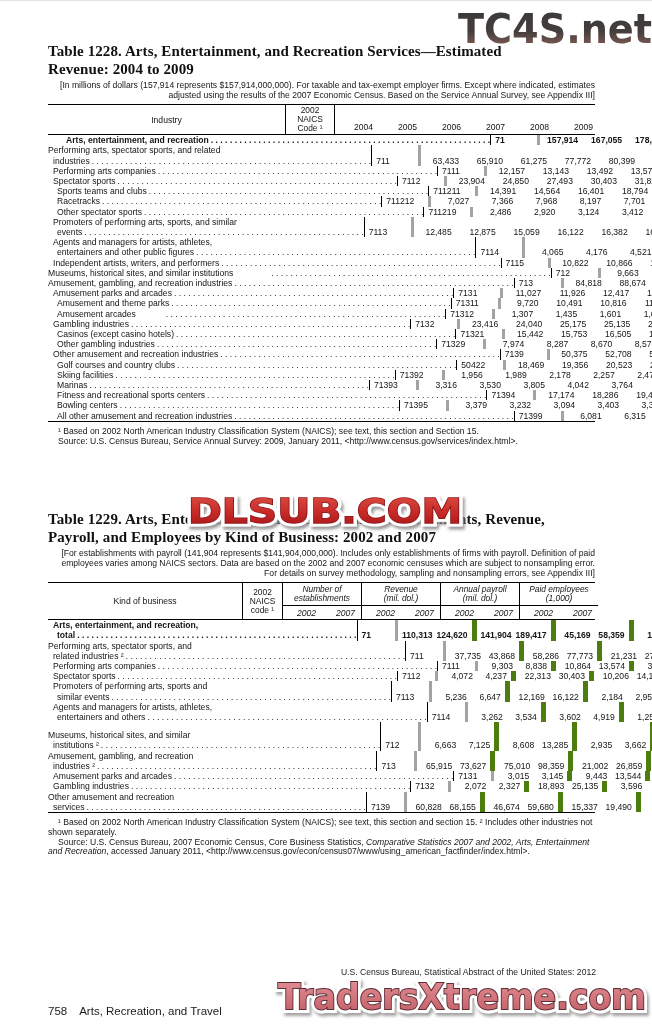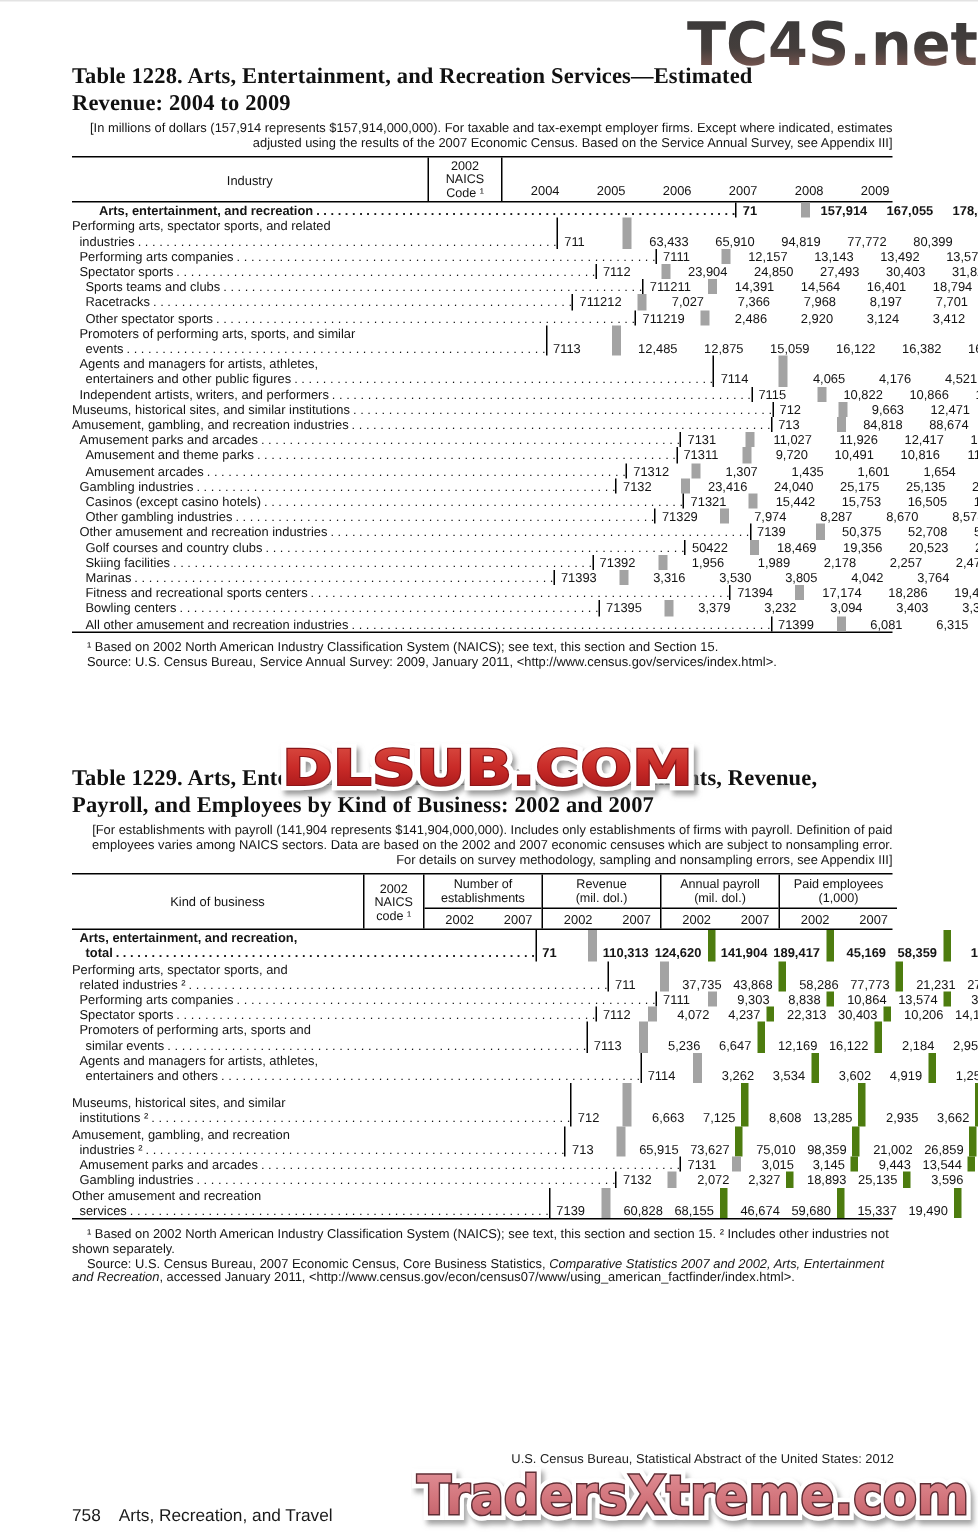--- a/index.html
+++ b/index.html
@@ -28,39 +28,39 @@
   .t1229head .th-label { flex: 0 0 194px; }
   .th-naics {
     border-left: 1px solid #000; border-right: 1px solid #000;
     display: flex; flex-direction: column; align-items: center; justify-content: center;
     font-size: 8.4px; line-height: 9px; text-align: center;
   }
   .t1228head .th-naics { flex: 0 0 50px; }
   .t1229head .th-naics { flex: 0 0 41px; }
   .th-year { display: flex; align-items: flex-end; justify-content: flex-end; padding: 0 2px 2px 0; flex: 0 0 44px; }
   .th-year.first { flex-basis: 40px; }
-  .th-group { flex: 0 0 78px; display: flex; flex-direction: column; }
+  .th-group { flex: 0 0 78px; display: flex; flex-direction: column; font-style: italic; }
   .th-group.gb { border-right: 1px solid #000; }
   .gl { flex: 1; border-bottom: 1px solid #000; display: flex; flex-direction: column; align-items: center; justify-content: center; font-size: 8.4px; line-height: 9px; text-align: center; }
   .yrs { display: flex; height: 13px; }
   .y { flex: 0 0 39px; display: flex; align-items: flex-end; justify-content: flex-end; padding: 0 6px 1px 0; }
 
   .tbody { border-bottom: 1.5px solid #000; font-size: 8.6px; line-height: 10.2px; }
   .tr { display: flex; align-items: stretch; }
   .tr.bold { font-weight: 700; }
   .tr.spacer > div { padding-top: 8px; }
   .td-label { display: flex; flex-direction: column; justify-content: flex-end; }
   .t1228body .td-label { flex: 0 0 237px; }
   .t1229body .td-label { flex: 0 0 194px; }
   .l1 { white-space: nowrap; }
   .l2 { display: flex; align-items: baseline; }
   .lt { white-space: nowrap; }
   .dots { flex: 1; overflow: hidden; white-space: nowrap; padding-left: 2px; }
   .dots::after { content: ". . . . . . . . . . . . . . . . . . . . . . . . . . . . . . . . . . . . . . . . . . . . . . . . . . . . . . . . . . ."; }
-  .td-naics { border-left: 1px solid #000; border-right: 6px solid #a3a3a3; padding-left: 4px; display: flex; align-items: flex-end; }
+  .td-naics { border-left: 1px solid #000; border-right: 3px solid #a3a3a3; padding-left: 4px; display: flex; align-items: flex-end; }
   .t1228body .td-naics { flex: 0 0 50px; }
   .t1229body .td-naics { flex: 0 0 41px; }
   .td-v { display: flex; align-items: flex-end; justify-content: flex-end; }
   .t1228body .td-v { flex: 0 0 44px; padding-right: 2px; }
   .t1228body .td-v.first { flex-basis: 40px; }
   .t1229body .td-v { flex: 0 0 39px; padding-right: 4px; }
   .td-v.gb { border-right: 5px solid #4d7c0f; }
 
   .fn { font-size: 8.6px; line-height: 9.8px; text-indent: 10px; overflow-wrap: anywhere; }
   .fn.firstfn { margin-top: 5px; }
@@ -121,21 +121,21 @@
             <div class="td-label">
               <div class="l1" style="padding-left: 0px;">Performing arts, spectator sports, and related</div>
               <div class="l2" style="padding-left: 5px;">
                 <span class="lt">industries</span>
                 <span class="dots"></span>
               </div>
             </div>
             <div class="td-naics">711</div>
             <div class="td-v first">63,433</div>
             <div class="td-v">65,910</div>
-            <div class="td-v">94,819</div>
+            <div class="td-v">61,275</div>
             <div class="td-v">77,772</div>
             <div class="td-v">80,399</div>
             <div class="td-v">80,232</div>
           </div>
           <div class="tr">
             <div class="td-label">
               <div class="l2" style="padding-left: 5px;">
                 <span class="lt">Performing arts companies</span>
                 <span class="dots"></span>
               </div>
@@ -239,21 +239,21 @@
                 <span class="dots"></span>
               </div>
             </div>
             <div class="td-naics">7115</div>
             <div class="td-v first">10,822</div>
             <div class="td-v">10,866</div>
             <div class="td-v">12,204</div>
           </div>
           <div class="tr">
             <div class="td-label">
-              <div class="l2" style="padding-left: 0px;">
+              <div class="l2" style="padding-left: 0px; gap: 36px;">
                 <span class="lt">Museums, historical sites, and similar institutions</span>
                 <span class="dots"></span>
               </div>
             </div>
             <div class="td-naics">712</div>
             <div class="td-v first">9,663</div>
             <div class="td-v">12,471</div>
             <div class="td-v">11,982</div>
           </div>
           <div class="tr">
@@ -289,21 +289,21 @@
               </div>
             </div>
             <div class="td-naics">71311</div>
             <div class="td-v first">9,720</div>
             <div class="td-v">10,491</div>
             <div class="td-v">10,816</div>
             <div class="td-v">11,890</div>
           </div>
           <div class="tr">
             <div class="td-label">
-              <div class="l2" style="padding-left: 9px;">
+              <div class="l2" style="padding-left: 9px; gap: 28px;">
                 <span class="lt">Amusement arcades</span>
                 <span class="dots"></span>
               </div>
             </div>
             <div class="td-naics">71312</div>
             <div class="td-v first">1,307</div>
             <div class="td-v">1,435</div>
             <div class="td-v">1,601</div>
             <div class="td-v">1,654</div>
             <div class="td-v">1,803</div>

